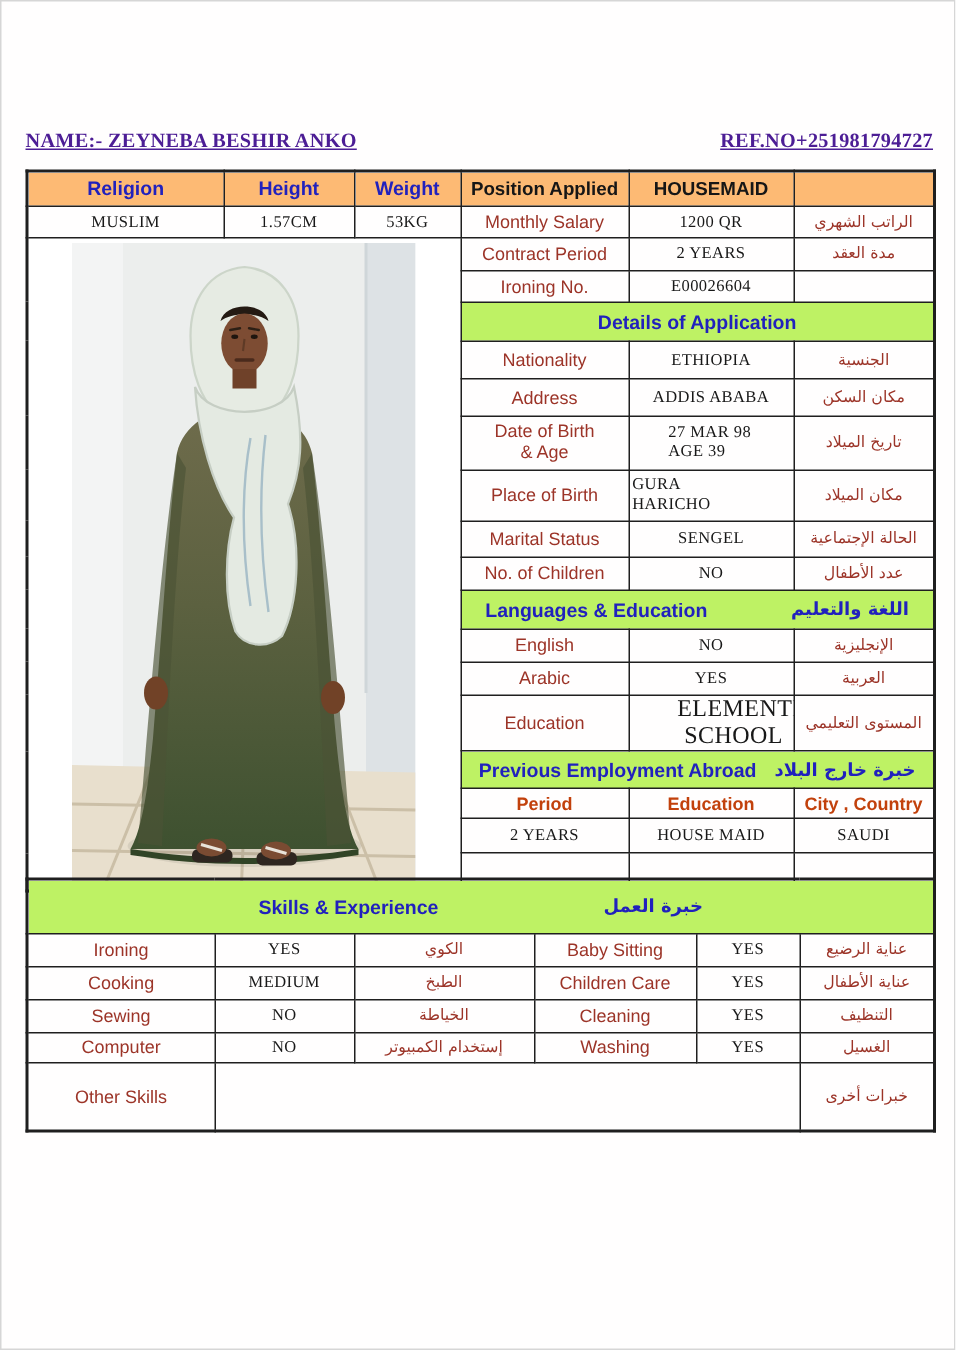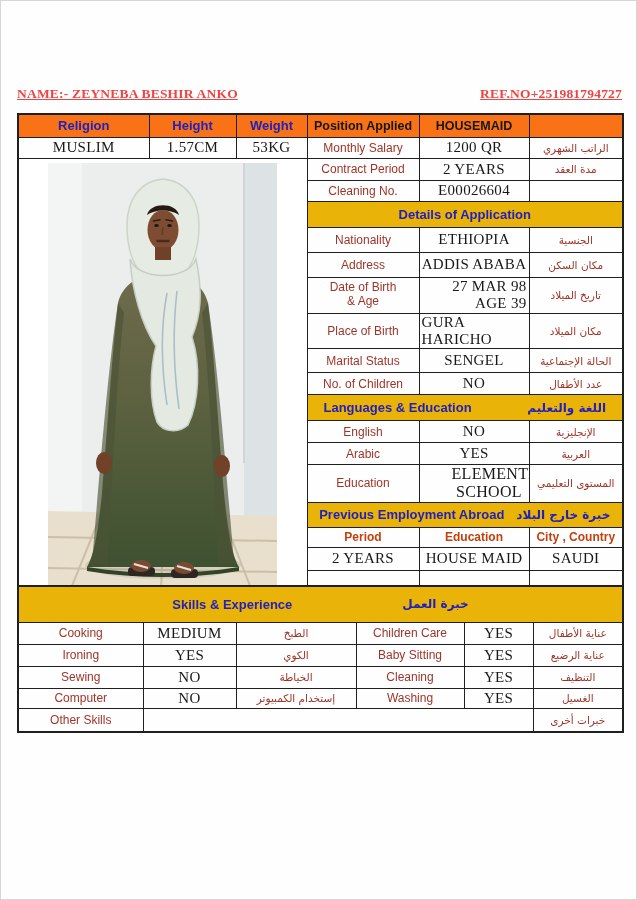--- a/index.html
+++ b/index.html
@@ -1,32 +1,32 @@
 <!DOCTYPE html>
 <html><head>
 <meta charset="utf-8">
 <style>
   html,body{margin:0;padding:0;background:#ffffff;}
   #page{position:relative;width:637px;height:900px;background:#fffefe;border:1px solid #d6d6d6;box-sizing:border-box;overflow:hidden;
         font-family:"Liberation Sans",sans-serif;}
   
   #nameline{position:absolute;left:16px;top:85px;width:605px;display:flex;justify-content:space-between;}
-  .nametext{font-family:"Liberation Serif",serif;font-weight:bold;font-size:13.5px;color:#ef4444;
+  .nametext{font-family:"Liberation Serif",serif;font-weight:bold;font-size:13.5px;color:#4c1d95;
             text-decoration:underline;letter-spacing:.2px;}
   
   table.t{border-collapse:collapse;table-layout:fixed;border:2px solid #1f1f1f;}
   table.t td{border:1px solid #1f1f1f;padding:0 2px;text-align:center;vertical-align:middle;overflow:hidden;box-sizing:border-box;}
   #maintable{position:absolute;left:16px;top:112px;width:605px;}
   #skillstable{position:absolute;left:16px;top:584px;width:605px;}
-  .grayrow td{background:#f97316;margin-left:12px;}
-  .band{background:#eab308;}
+  .grayrow td{background:#fdba74;margin-left:12px;}
+  .band{background:#bef264;}
   .blue{color:#2121bd;font-weight:bold;font-size:13px;font-family:"Liberation Sans",sans-serif;}
   .blackhdr{color:#161616;font-weight:bold;font-size:12.5px;}
   .lbl{color:#9c3428;font-size:12px;}
-  .val{color:#181818;font-family:"Liberation Serif",serif;font-size:15px;letter-spacing:.3px;}
+  .val{color:#181818;font-family:"Liberation Serif",serif;font-size:11px;letter-spacing:.3px;}
   .ar{color:#9c3428;font-family:"DejaVu Sans",sans-serif;font-size:10.5px;direction:rtl;margin-left:40px;}
   .ar-blue{color:#2121bd;font-family:"DejaVu Sans",sans-serif;font-size:12px;font-weight:bold;direction:rtl;}
   .redhdr{color:#c2410c;font-weight:bold;font-size:12px;}
   .leftal{text-align:left;padding-left:8px;}
   .twoline span{display:block;line-height:1.15;}
   .bandflex{display:flex;align-items:center;text-align:right;}
   .bandflex.center{justify-content:center;gap:12px;}
   .bandflex.between{justify-content:space-between;padding:0 14px;}
   .bandflex.skills{justify-content:center;gap:110px;}
   
@@ -128,21 +128,21 @@
           <ellipse cx="93" cy="403" rx="10" ry="6" fill="#7a4b32"></ellipse>
           <ellipse cx="136" cy="405" rx="10" ry="6" fill="#7a4b32"></ellipse>
           <path d="M86,401 L100,405 M129,403 L143,407" stroke="#e8e3da" stroke-width="2"></path>
         </svg>
       </td>
       <td class="lbl">Contract Period</td>
       <td class="val">2 YEARS</td>
       <td class="ar">مدة العقد</td>
     </tr>
     <tr style="height:21px">
-      <td class="lbl">Cleaning No.</td>
+      <td class="lbl">Ironing No.</td>
       <td class="val">E00026604</td>
       <td class="ar"></td>
     </tr>
     <tr style="height:26px">
       <td class="band blue" colspan="3">Details of  Application</td>
     </tr>
     <tr style="height:25px">
       <td class="lbl">Nationality</td>
       <td class="val">ETHIOPIA</td>
       <td class="ar">الجنسية</td>
@@ -150,21 +150,21 @@
     <tr style="height:25px">
       <td class="lbl">Address</td>
       <td class="val">ADDIS ABABA</td>
       <td class="ar">مكان السكن</td>
     </tr>
     <tr style="height:36px">
       <td class="lbl twoline">
         <span>Date of Birth</span>
         <span>&amp; Age</span>
       </td>
-      <td class="val twoline" style="text-align:right;padding-left:10px;">
+      <td class="val twoline" style="text-align:left;padding-left:26px;">
         <span>27 MAR 98</span>
         <span>AGE  39</span>
       </td>
       <td class="ar">تاريخ الميلاد</td>
     </tr>
     <tr style="height:34px">
       <td class="lbl">Place of Birth</td>
       <td class="val twoline" style="text-align:left;">
         <span>GURA</span>
         <span>HARICHO</span>
@@ -245,52 +245,52 @@
     <tbody>
         <tr style="height:36px">
       <td class="band" colspan="6">
         <div class="bandflex skills">
           <span class="blue">Skills &amp; Experience</span>
           <span class="ar-blue">خبرة العمل</span>
         </div>
       </td>
     </tr>
     <tr style="height:22px">
+      <td class="lbl">Ironing</td>
+      <td class="val">YES</td>
+      <td class="ar">الكوي</td>
+      <td class="lbl">Baby Sitting</td>
+      <td class="val">YES</td>
+      <td class="ar">عناية الرضيع</td>
+    </tr>
+    <tr style="height:22px">
       <td class="lbl">Cooking</td>
       <td class="val">MEDIUM</td>
       <td class="ar">الطبخ</td>
       <td class="lbl">Children Care</td>
       <td class="val">YES</td>
       <td class="ar">عناية الأطفال</td>
     </tr>
     <tr style="height:22px">
-      <td class="lbl">Ironing</td>
-      <td class="val">YES</td>
-      <td class="ar">الكوي</td>
-      <td class="lbl">Baby Sitting</td>
-      <td class="val">YES</td>
-      <td class="ar">عناية الرضيع</td>
-    </tr>
-    <tr style="height:22px">
       <td class="lbl">Sewing</td>
       <td class="val">NO</td>
       <td class="ar">الخياطة</td>
       <td class="lbl">Cleaning</td>
       <td class="val">YES</td>
       <td class="ar">التنظيف</td>
     </tr>
     <tr style="height:20px">
       <td class="lbl">Computer</td>
       <td class="val">NO</td>
       <td class="ar">إستخدام الكمبيوتر</td>
       <td class="lbl">Washing</td>
       <td class="val">YES</td>
       <td class="ar">الغسيل</td>
     </tr>
-    <tr style="height:24px">
+    <tr style="height:46px">
       <td class="lbl">Other  Skills</td>
       <td colspan="4"></td>
       <td class="ar">خبرات أخرى</td>
     </tr>
   </tbody>
     </table>
 
 </div>
 
 </body></html>

